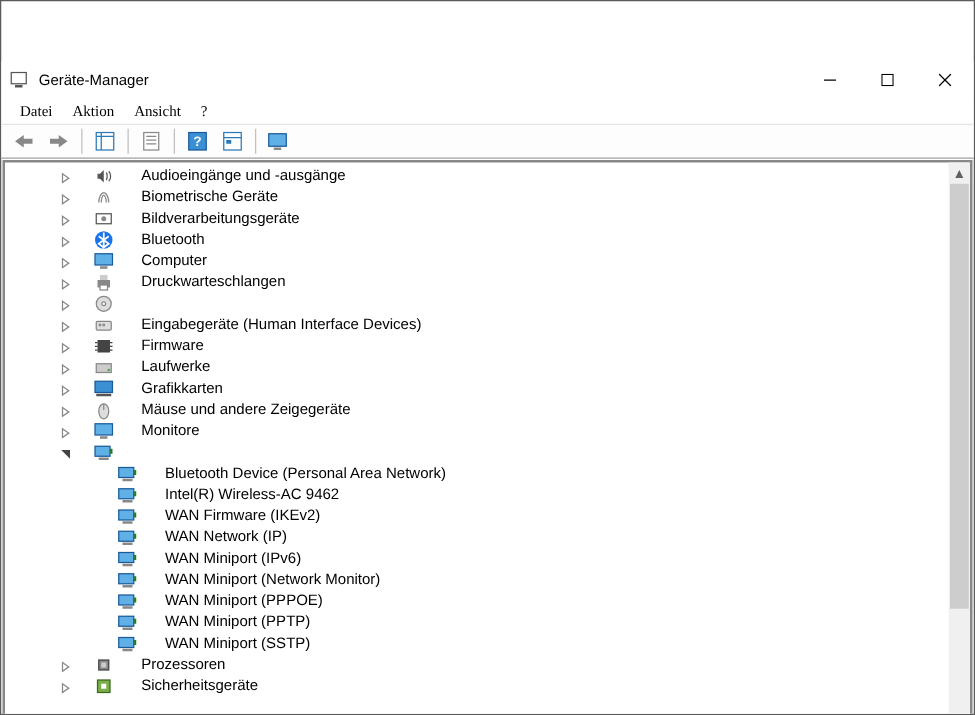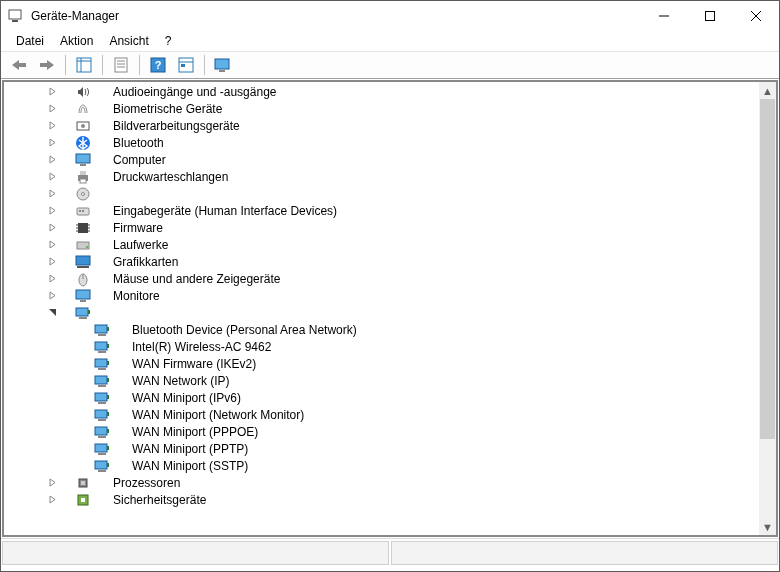--- a/index.html
+++ b/index.html
@@ -13,41 +13,42 @@
     height: 572px;
     overflow: hidden;
     border: 1px solid #5a5a5a;
   }
   .titlebar {
     height: 30px;
     display: flex;
     align-items: center;
     padding-left: 6px;
     background: #fff;
+    margin-top: 48px;
   }
   .titlebar .title {
     flex: 1;
     font-size: 12px;
     padding-left: 4px;
   }
   .winbtns { display: flex; height: 100%; }
   .winbtn {
     width: 46px; height: 100%;
     display: flex; align-items: center; justify-content: center;
   }
   .winbtn svg { pointer-events: none; }
   .menu-bar {
     height: 20px;
     display: flex;
     align-items: center;
     gap: 2px;
     padding-left: 8px;
     background: #fff;
   }
-  .menu-item { padding: 2px 7px; }
+  .menu-item { padding: 2px 7px; font-family: Liberation Serif, serif; }
   .toolbar {
     height: 28px;
     display: flex;
     align-items: center;
     padding-left: 6px;
     gap: 4px;
     border-top: 1px solid #e5e5e5;
     border-bottom: 1px solid #a0a0a0;
     background: #fdfdfd;
   }
@@ -71,21 +72,21 @@
     background: #fff;
   }
   .tree {
     position: absolute;
     left: 0; top: 0; right: 17px; bottom: 0;
     overflow: hidden;
     padding-top: 2px;
   }
   .tree-row {
     display: flex;
-    align-items: flex-start;
+    align-items: flex-end;
     height: 17px;
     line-height: 17px;
     white-space: nowrap;
     gap: 16px;
   }
   .indent { display: inline-block; }
   .expander {
     width: 14px; height: 14px;
     display: inline-flex; align-items: center; justify-content: center;
     color: #888;

